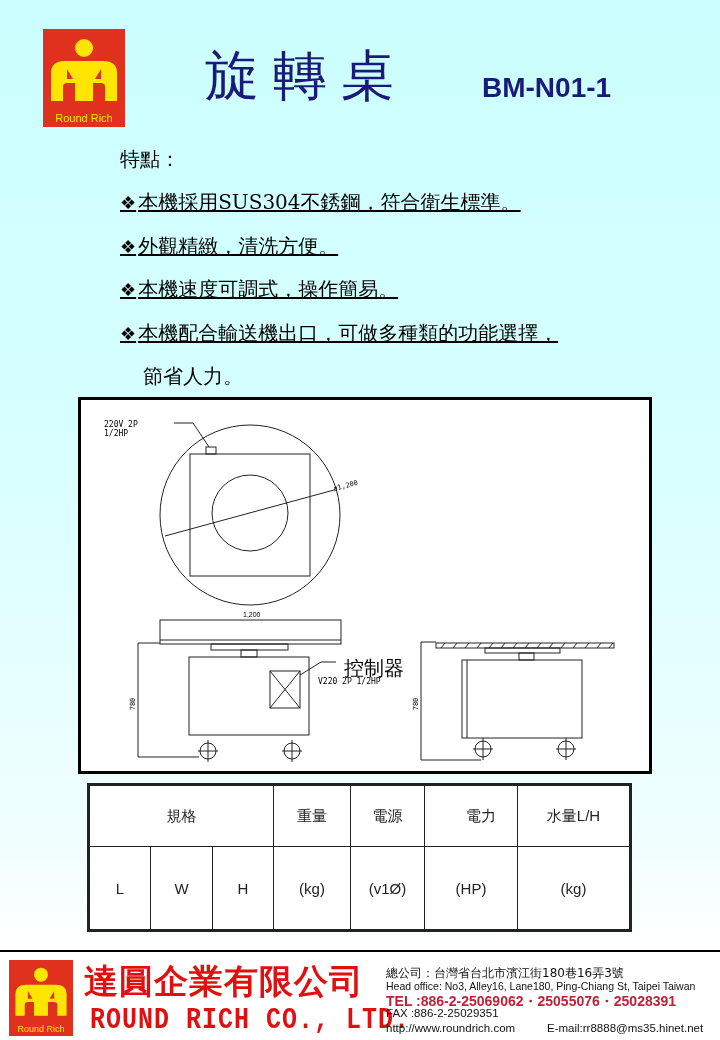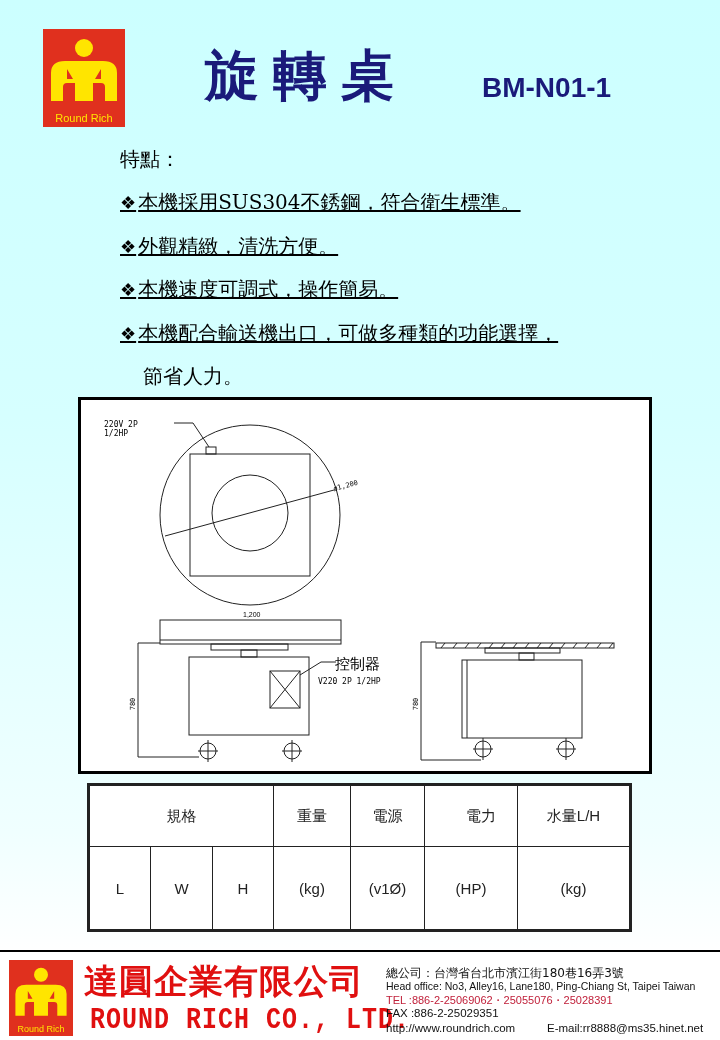--- a/index.html
+++ b/index.html
@@ -17,21 +17,21 @@
     background:#e0301e;
   }
   .logo svg { position:absolute; left:0; top:0; }
   .logo-text {
     position:absolute; left:0; right:0; bottom:3px; text-align:center;
     font-family:"Liberation Sans", sans-serif; font-size:11px; color:#ffe500;
   }
 
   .title {
     position:absolute; left:205px; top:40px;
-    font-family:"DejaVu Sans", sans-serif; font-weight:bold;
+    font-family:"DejaVu Sans", sans-serif; font-weight:normal;
     font-size:54px; letter-spacing:14px; color:#1a1a7a;
   }
   .model {
     position:absolute; left:482px; top:72px;
     font-family:"Liberation Sans", sans-serif; font-weight:bold;
     font-size:28px; color:#1a1a7a;
   }
 
   
   .features-title { position:absolute; left:120px; top:146px; font-size:20px; }
@@ -64,21 +64,21 @@
   .sep { position:absolute; left:0; top:950px; width:720px; height:2px; background:#000; }
   .flogo { position:absolute; left:9px; top:960px; width:64px; height:76px; background:#e0301e; }
   .flogo-text { position:absolute; left:0; right:0; bottom:2px; text-align:center;
     font-family:"Liberation Sans", sans-serif; font-size:9px; color:#ffe500; }
   .fcname { position:absolute; left:84px; top:959px; font-family:"DejaVu Sans", sans-serif;
     font-weight:bold; font-size:34px; color:#e01010; letter-spacing:1px; }
   .fename { position:absolute; left:90px; top:1004px; font-family:"Liberation Mono", monospace;
     font-weight:bold; font-size:25px; color:#e01010; letter-spacing:1px; transform:scaleY(1.15); transform-origin:left top; }
   .finfo { position:absolute; left:386px; font-family:"Liberation Sans", sans-serif; font-size:10.5px; color:#111; white-space:nowrap; }
   .finfo.cn { font-family:"DejaVu Sans", sans-serif; font-size:12px; }
-  .finfo.red { color:#c0203a; font-size:11px; }
+  .finfo.red { color:#c0203a; font-size:14px;font-weight:bold; }
   .email { position:absolute; left:547px; top:1022px; font-family:"Liberation Sans", sans-serif; font-size:11.5px; color:#111; }
 </style>
 </head>
 <body>
 
 <div class="logo">
   <svg width="82" height="98" viewBox="0 0 82 98">
     <circle cx="41" cy="19" r="9" fill="#ffe500"></circle>
     <path d="M8 72 L8 44 Q8 32 22 32 L60 32 Q74 32 74 44 L74 72 L62 72 L62 58 Q62 54 58 54 L50 54 L50 72 L32 72 L32 54 L24 54 Q20 54 20 58 L20 72 Z" fill="#ffe500"></path>
     <path d="M24 40 L24 50 L30 50 Z M58 40 L58 50 L52 50 Z" fill="#e0301e"></path>
@@ -163,21 +163,21 @@
     </g>
   </svg>
   <div class="abs" style="left:23px;top:20px;font-family:'DejaVu Sans Mono',monospace;font-size:8px;line-height:9px;">
     <div>220V 2P</div>
     <div>1/2HP</div>
   </div>
   <div class="abs" style="left:252px;top:82px;font-family:'DejaVu Sans Mono',monospace;font-size:7px;transform:rotate(-15deg);">ø1,200</div>
   <div class="abs" style="left:162px;top:211px;font-family:Liberation Sans, sans-serif;font-size:7px;">1,200</div>
   <div class="abs" style="left:46px;top:300px;font-family:'DejaVu Sans Mono',monospace;font-size:7px;transform:rotate(-90deg);">780</div>
   <div class="abs" style="left:329px;top:300px;font-family:'DejaVu Sans Mono',monospace;font-size:7px;transform:rotate(-90deg);">780</div>
-  <div class="abs" style="left:254px;top:255px;font-family:Liberation Sans, sans-serif;font-size:15px;">控制器</div>
+  <div class="abs" style="left:263px;top:255px;font-family:Liberation Sans, sans-serif;font-size:20px;">控制器</div>
   <div class="abs" style="left:237px;top:277px;font-family:'DejaVu Sans Mono',monospace;font-size:8px;">V220 2P 1/2HP</div>
 </div>
 
 <table class="spec">
   <tbody>
       <tr class="r1">
     <td colspan="3" style="width:181px;">規格</td>
     <td style="width:76px;">重量</td>
     <td style="width:73px;">電源</td>
     <td style="width:72px;padding-left:20px;">電力</td>

